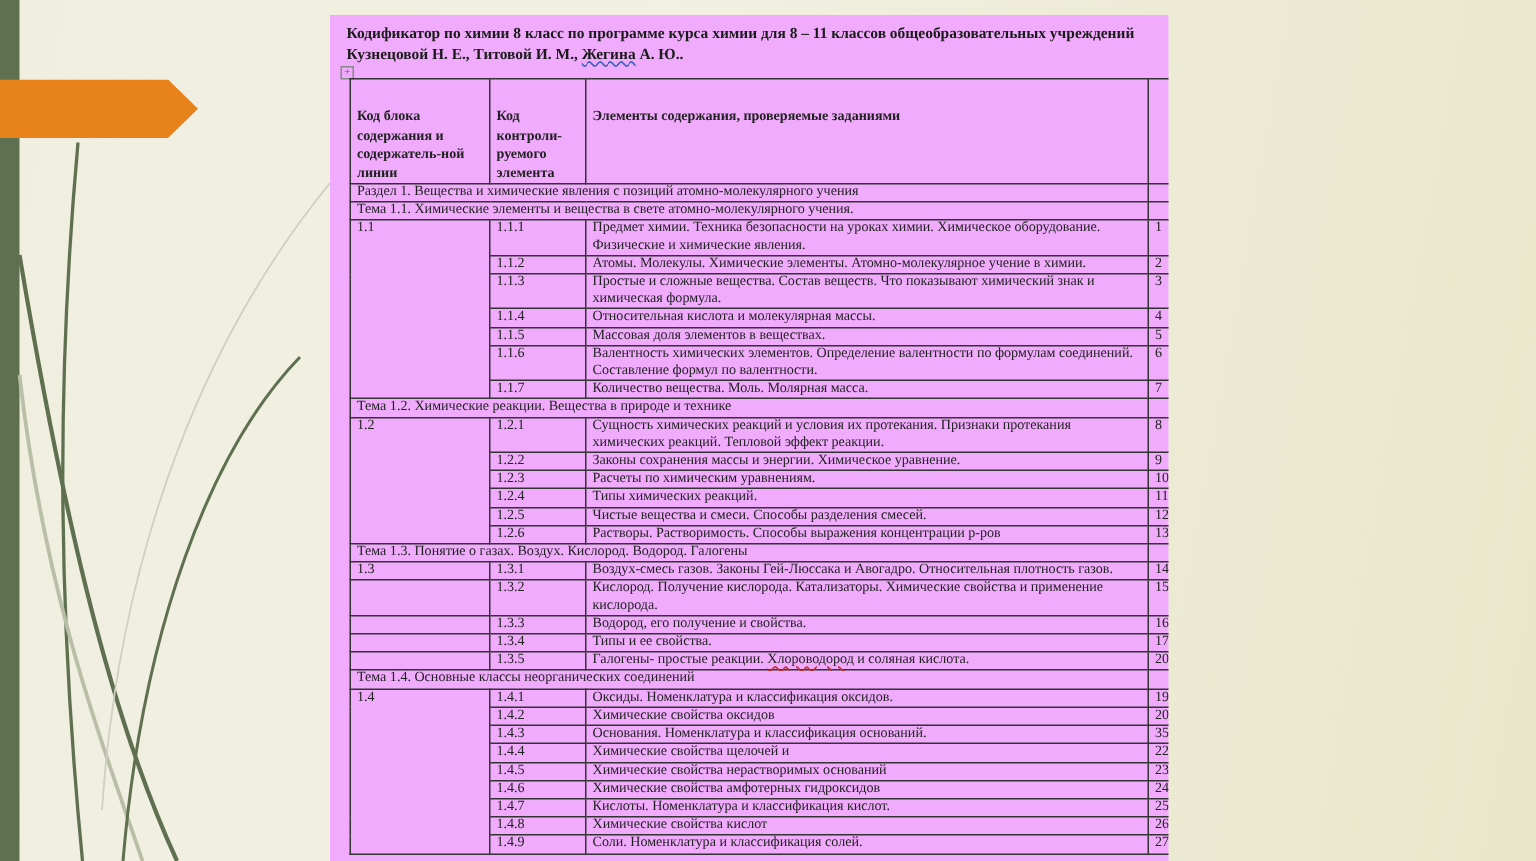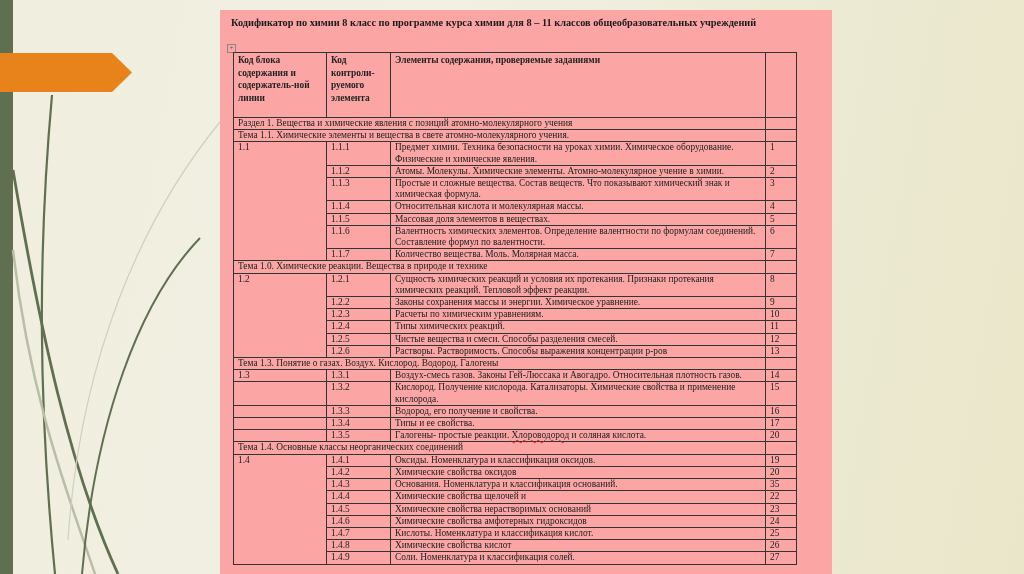--- a/index.html
+++ b/index.html
@@ -5,43 +5,43 @@
   html, body { margin:0; padding:0; }
   body {
     width:1024px; height:574px; overflow:hidden; position:relative;
     background: linear-gradient(100deg, #efeedf 0%, #f1f0e2 40%, #e9e6c9 100%);
     font-family: "Liberation Serif", "DejaVu Serif", serif;
   }
   .left-bar { position:absolute; left:0; top:0; width:13px; height:574px; background:#5f7050; }
   .arrow { position:absolute; left:0; top:53px; width:132px; height:39px; }
   .deco { position:absolute; left:0; top:0; width:230px; height:574px; }
   .page {
-    position:absolute; left:220px; top:10px; width:612px; height:564px;
-    background:#fca5a5; overflow:hidden;
+    position:absolute; left:220px; top:10px; width:559px; height:564px;
+    background:#f0abfc; overflow:hidden;
   }
   .title {
     position:absolute; left:11px; top:6px; width:572px;
     font-size:10.3px; font-weight:bold; line-height:14px; color:#1a1a1a;
   }
   .title .underline { text-decoration: underline wavy #3a5fc0; text-decoration-thickness:1px; }
   .anchor {
     position:absolute; left:7px; top:34px; width:7px; height:7px;
     border:1px solid #888; font-size:7px; line-height:7px; text-align:center; color:#555;
   }
   table.codifier {
     position:absolute; left:13px; top:42px; width:563px;
     border-collapse:collapse; table-layout:fixed;
     font-size:9.4px; color:#222;
   }
   table.codifier td {
     border:1px solid #333; padding:0 4px; vertical-align:top; line-height:11.2px;
   }
   td.code { font-weight:normal; }
   td.num { padding-left:6px; }
-  tr.header td { font-weight:bold; line-height:12.5px; padding-top:1px;margin-left:36px; }
+  tr.header td { font-weight:bold; line-height:12.5px; padding-top:19px;margin-left:36px; }
   tr.section td, tr.topic td { font-weight:normal; }
   .spell { text-decoration: underline wavy #c03030; text-decoration-thickness:1px; }
 </style>
 </head>
 <body>
 
 <div class="left-bar"></div>
 
 <svg class="deco" viewBox="0 0 230 574">
   <path d="M52 95 C 38 250, 38 400, 55 574" stroke="#5f7050" stroke-width="2.2" fill="none"></path>
@@ -51,20 +51,21 @@
   <path d="M220 122 C 140 220, 80 360, 68 540" stroke="#cfd0c0" stroke-width="1.2" fill="none"></path>
 </svg>
 
 <svg class="arrow" viewBox="0 0 132 39">
   <polygon points="0,0 112,0 132,19.5 112,39 0,39" fill="#e8821a"></polygon>
 </svg>
 
 <div class="page">
   <div class="title">
     <div>Кодификатор по химии 8 класс по программе курса химии для 8 – 11 классов общеобразовательных учреждений</div>
+    <div><span>Кузнецовой Н. Е., Титовой И. М., </span><span class="underline">Жегина</span><span>  А. Ю..</span></div>
   </div>
   <div class="anchor">+</div>
 
   <table class="codifier">
     <colgroup>
       <col style="width:93px">
         <col style="width:64px">
         <col style="width:375px">
         <col style="width:31px">
     </colgroup>
@@ -113,21 +114,21 @@
           <td class="code">1.1.6</td>
           <td>Валентность химических элементов. Определение валентности по формулам соединений. Составление формул по валентности.</td>
           <td class="num">6</td>
         </tr>
         <tr>
           <td class="code">1.1.7</td>
           <td>Количество вещества. Моль. Молярная масса.</td>
           <td class="num">7</td>
         </tr>
         <tr class="topic">
-          <td colspan="3">Тема 1.0.  Химические реакции. Вещества в природе и технике</td>
+          <td colspan="3">Тема 1.2.  Химические реакции. Вещества в природе и технике</td>
           <td></td>
         </tr>
         <tr>
           <td class="code" rowspan="6">1.2</td>
           <td class="code">1.2.1</td>
           <td>Сущность химических реакций и условия их протекания. Признаки протекания химических реакций. Тепловой эффект реакции.</td>
           <td class="num">8</td>
         </tr>
         <tr>
           <td class="code">1.2.2</td>

